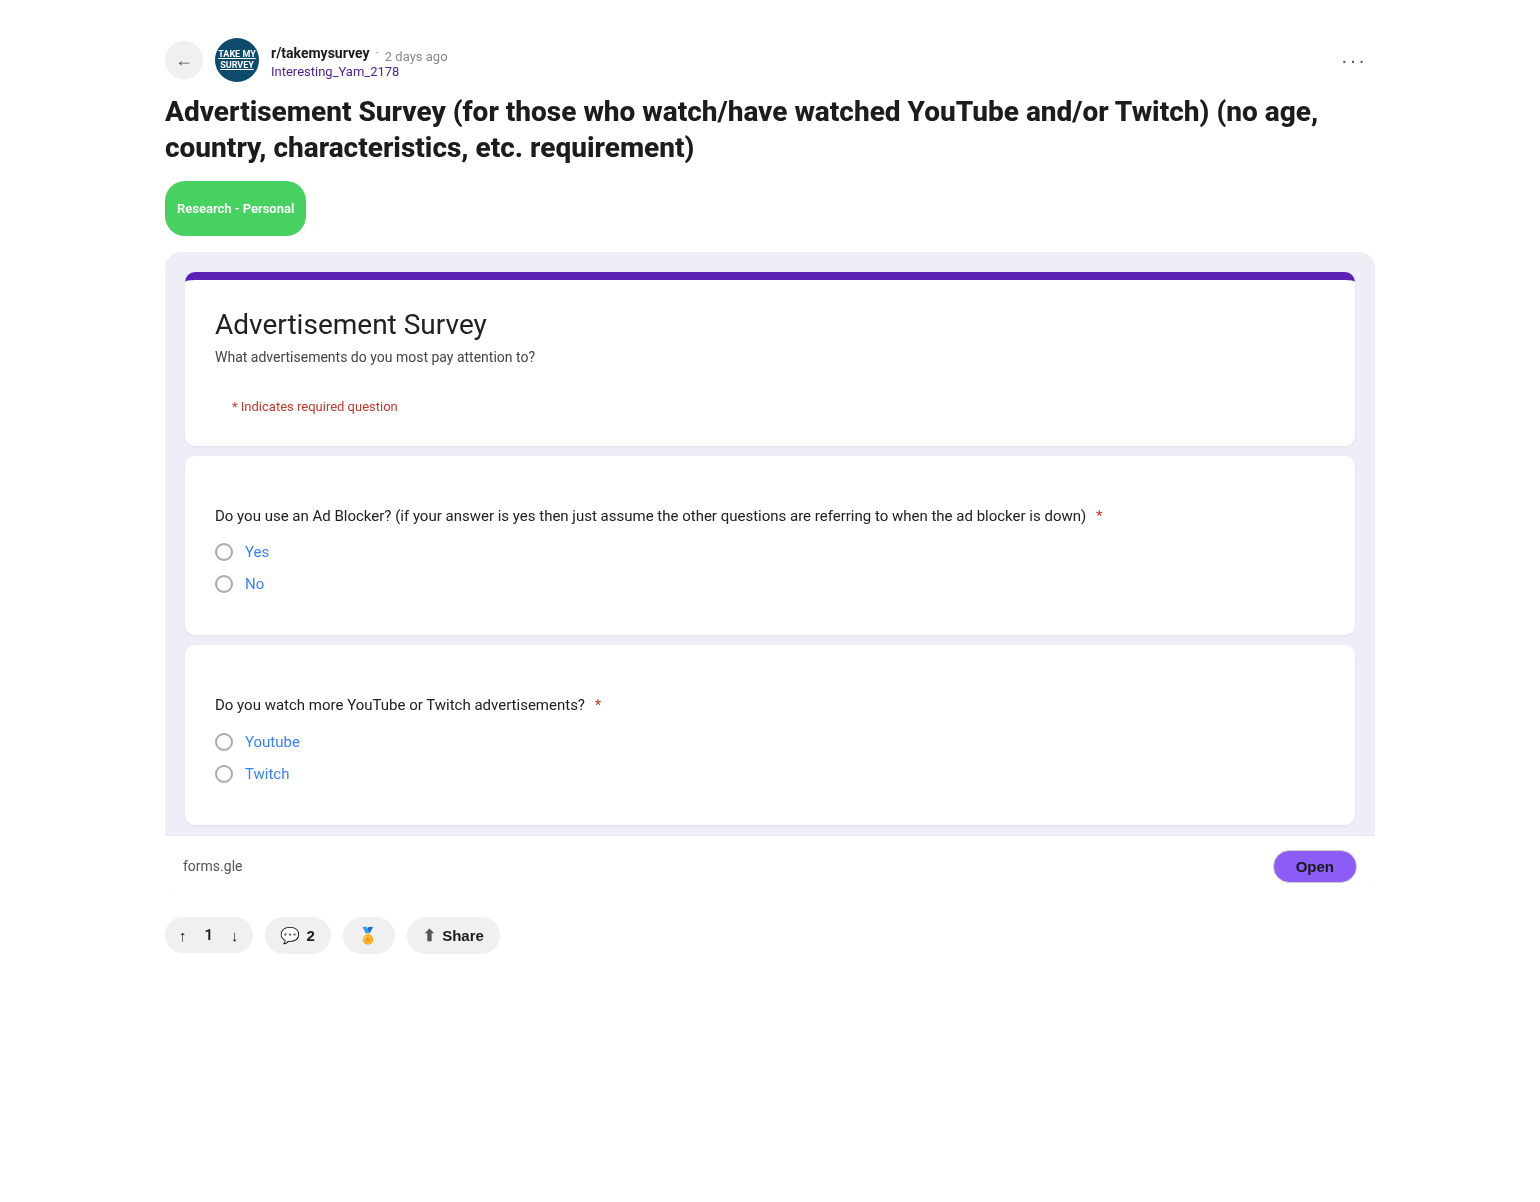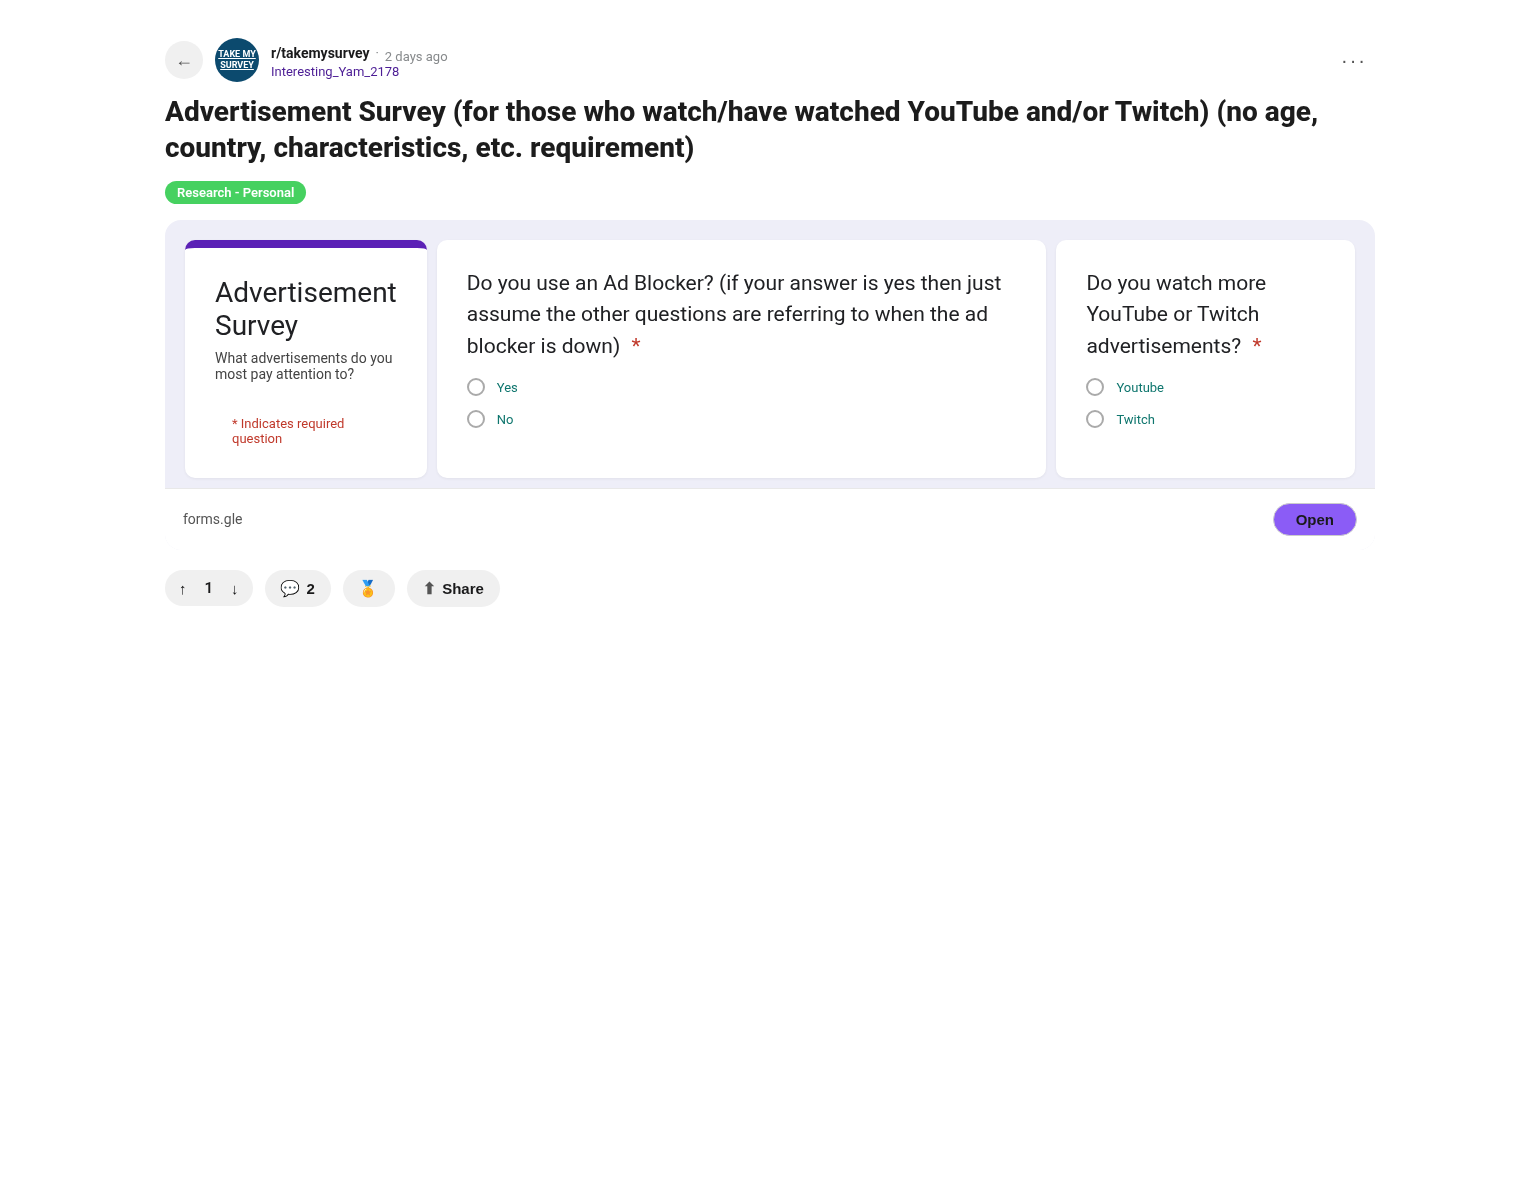--- a/index.html
+++ b/index.html
@@ -111,36 +111,36 @@
     .tag-container {
       padding: 0 10px 16px 10px;
     }
     .tag {
       display: inline-block;
       background: #46d160;
       color: #fff;
       font-size: 13px;
       font-weight: 600;
       border-radius: 20px;
-      padding: 4px 12px;
+      padding: 20px 12px;
     }
 
     
     .survey-card {
       background: #eeeef8;
       border-radius: 16px;
       margin: 0 10px;
       overflow: hidden;
       padding: 20px 20px 0 20px;
     }
 
     
     .form-area {
       display: flex;
-      flex-direction: row;
+      flex-direction: column;
       gap: 10px;
     }
 
     .form-card {
       background: #fff;
       border-radius: 10px;
       padding: 28px 30px 28px 30px;
       box-shadow: 0 1px 3px rgba(0,0,0,0.06);
     }
 
@@ -166,24 +166,25 @@
 
     .required-note {
       font-size: 13px;
       color: #c0392b;
       font-style: normal;
       padding: 14px 0 4px 0;
       margin-left: 17px;
     }
 
     .question-label {
-      font-size: 21px;
+      font-size: 15px;
       color: #202124;
       margin-bottom: 16px;
       line-height: 1.5;
+      margin-top: 21px;
     }
     .required-star {
       color: #c0392b;
       margin-left: 6px;
     }
 
     .radio-option {
       display: flex;
       align-items: center;
       gap: 12px;
@@ -191,22 +192,22 @@
       cursor: pointer;
     }
     .radio-circle {
       width: 18px;
       height: 18px;
       border-radius: 50%;
       border: 2px solid #aaa;
       flex-shrink: 0;
     }
     .radio-label {
-      font-size: 13px;
-      color: #0f766e;
+      font-size: 15px;
+      color: #3b82f6;
     }
 
     
     .link-footer {
       background: #fff;
       display: flex;
       align-items: center;
       justify-content: space-between;
       padding: 14px 18px;
       margin: 10px -20px 0 -20px;

